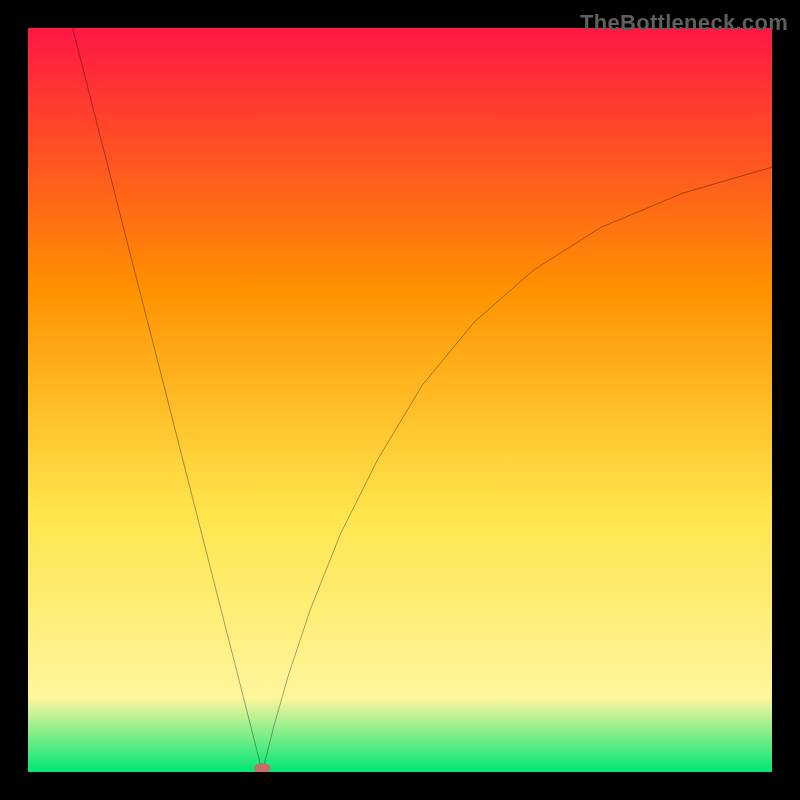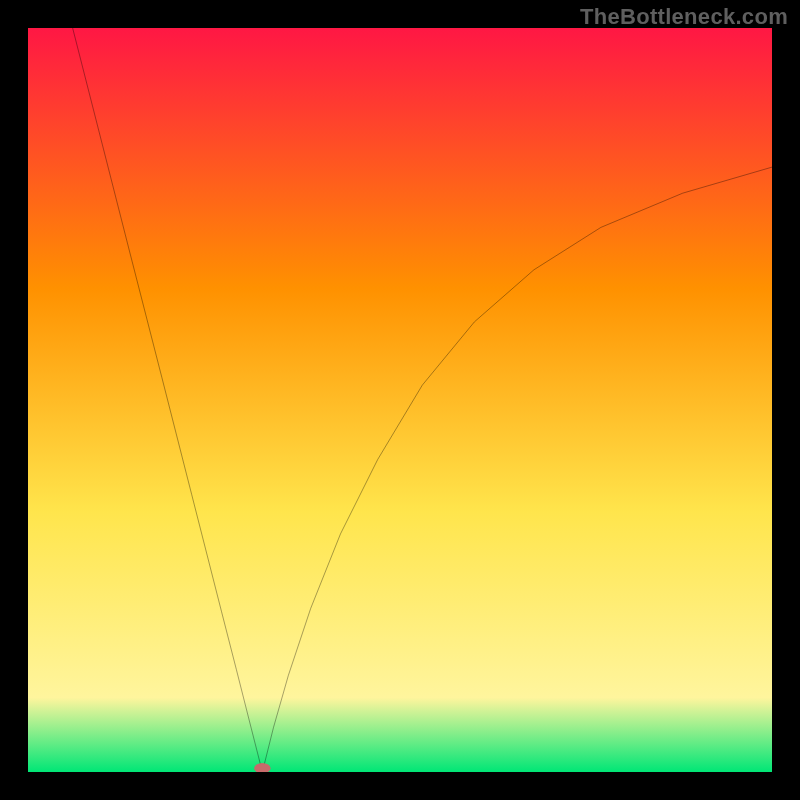--- a/index.html
+++ b/index.html
@@ -12,21 +12,21 @@
     overflow: hidden;
   }
   .frame {
     position: relative;
     width: 800px;
     height: 800px;
     background: #000;
   }
   .watermark {
     position: absolute;
-    top: 4px;
+    top: 10px;
     right: 12px;
     color: #5f5f5f;
     font-size: 22px;
     font-weight: 600;
     letter-spacing: 0.3px;
     z-index: 10;
     user-select: none;
   }
   svg.plot {
     position: absolute;

